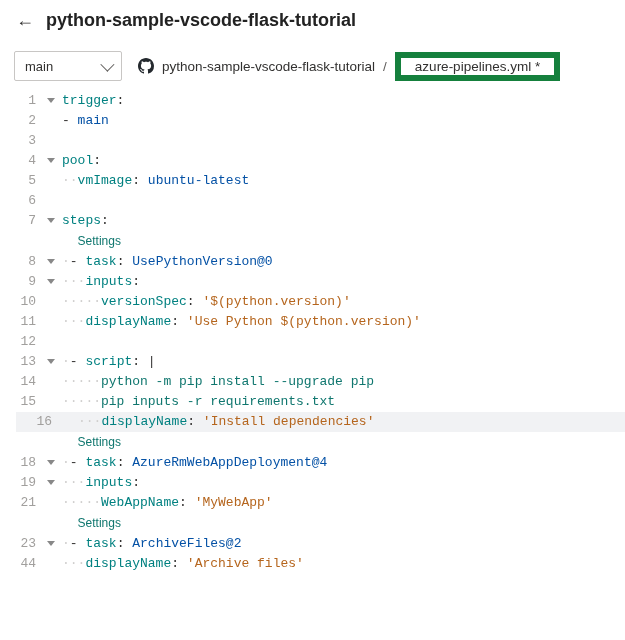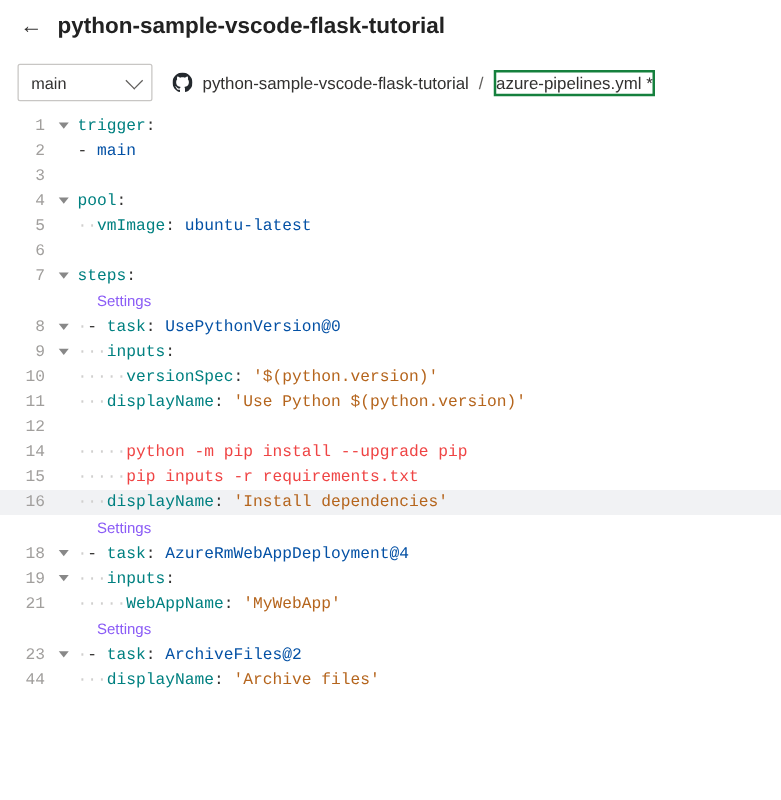--- a/index.html
+++ b/index.html
@@ -58,38 +58,39 @@
     gap: 8px;
     font-size: 13.5px;
   }
   .gh-icon {
     width: 16px; height: 16px;
     display: inline-block;
   }
   .breadcrumb-repo { color: #323130; }
   .breadcrumb-sep { color: #605e5c; }
   .breadcrumb-file {
-    border: 2px solid #15803d;
-    padding: 1px 0;
+    border: 6px solid #15803d;
+    padding: 1px 14px;
     color: #323130;
   }
   .editor {
     font-family: Consolas, "Courier New", monospace;
     font-size: 13px;
     line-height: 20px;
     padding: 4px 0;
   }
   .line {
     display: flex;
     align-items: flex-start;
     min-height: 20px;
     position: relative;
   }
   .line.hl {
     background: #f1f2f4;
+    margin-left: 16px;
   }
   .gutter {
     width: 46px;
     text-align: right;
     color: #a19f9d;
     padding-right: 10px;
     flex-shrink: 0;
     user-select: none;
   }
   .tick-col {
@@ -109,27 +110,27 @@
   }
   .code {
     white-space: pre;
     flex: 1;
     position: relative;
   }
   .k  { color: #008080; }
   .v  { color: #0451a5; }
   .s  { color: #b5651d; }
   .p  { color: #323130; }
-  .vg { color: #ef4444; }
+  .vg { color: #0f766e; }
   .guide {
     display:inline;
     color:#d0cfce;
   }
   .hint {
-    color: #8b5cf6;
+    color: #0f766e;
     font-family: "Segoe UI", sans-serif;
     font-size: 12px;
     text-align: right;
   }
   .hl-box {
     border: 2px solid #e1251b;
     position: absolute;
     pointer-events: none;
   }
 </style>
@@ -231,20 +232,27 @@
       <div class="gutter">11</div>
       <div class="tick-col"></div>
       <div class="code"><span class="guide">···</span><span class="k">displayName</span><span class="p">: </span><span class="s">'Use Python $(python.version)'</span></div>
     </div>
   <div class="line">
       <div class="gutter">12</div>
       <div class="tick-col"></div>
       <div class="code"></div>
     </div>
   <div class="line">
+      <div class="gutter">13</div>
+      <div class="tick-col">
+        <span class="tick"></span>
+      </div>
+      <div class="code"><span class="guide">·</span><span class="p">- </span><span class="k">script</span><span class="p">: </span><span class="p">|</span></div>
+    </div>
+  <div class="line">
       <div class="gutter">14</div>
       <div class="tick-col"></div>
       <div class="code"><span class="guide">·····</span><span class="vg">python -m pip install --upgrade pip</span></div>
     </div>
   <div class="line">
       <div class="gutter">15</div>
       <div class="tick-col"></div>
       <div class="code"><span class="guide">·····</span><span class="vg">pip inputs -r requirements.txt</span></div>
     </div>
   <div class="line hl">

